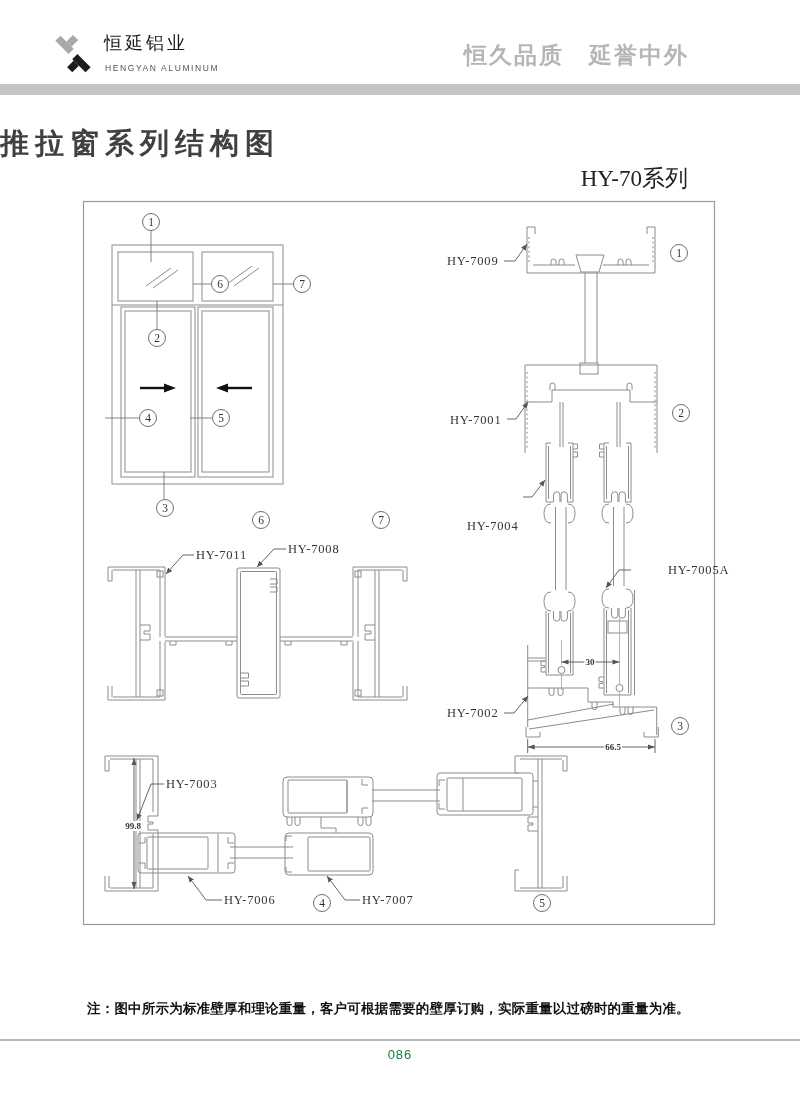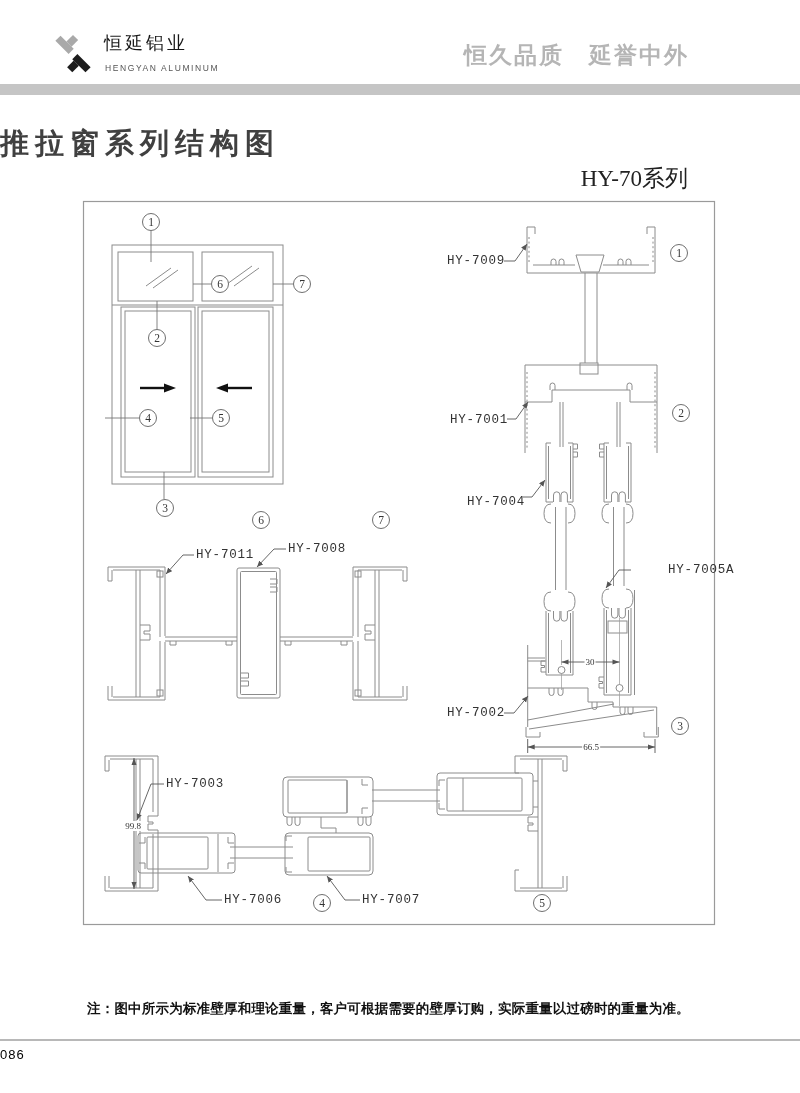--- a/index.html
+++ b/index.html
@@ -10,31 +10,31 @@
   .abs{position:absolute;white-space:nowrap;}
   
   .logo-title{left:104px;top:31px;font-size:18px;font-weight:normal;letter-spacing:3px;color:#171717;}
   .logo-subtitle{left:105px;top:63px;font-size:8.5px;letter-spacing:1.6px;color:#555;}
   .slogan{left:464px;top:40px;font-size:23px;letter-spacing:2px;color:#b5b5b5;font-weight:bold;}
   .header-bar{left:0;top:84px;width:800px;height:11px;background:#c5c5c5;}
   
   .page-title{left:0;top:100px;width:100%;text-align:left;font-size:29px;font-weight:bold;letter-spacing:6px;color:#404040;margin-top:24px;}
   .series-label{right:112px;top:163px;font-size:23px;font-family:"Liberation Serif","DejaVu Serif",serif;color:#222;text-align:right;}
   
-  .cad{font-family:Liberation Mono, monospace;font-size:12.5px;letter-spacing:0.8px;color:#333;}
-  .dim{font-family:"Liberation Serif","DejaVu Serif",serif;font-size:9px;color:#333;background:#fff;padding:0 1px;transform:translate(-50%,-50%);}
+  .cad{font-family:Liberation Serif, serif;font-size:12.5px;letter-spacing:0.8px;color:#333;}
+  .dim{font-family:"Liberation Serif","DejaVu Serif",serif;font-size:9px;color:#333;background:#fff;padding:0 1px;transform:translate(-50%,-50%);font-weight:bold;}
   .circ{
     width:16px;height:16px;border:1px solid #6f6f6f;border-radius:50%;
     font-family:"Liberation Serif","DejaVu Serif",serif;font-size:11.5px;color:#333;
     text-align:center;line-height:16px;background:#fff;
   }
   
   .note{left:87px;top:1000px;font-size:13.5px;font-weight:bold;letter-spacing:0.2px;color:#111;}
   .footer-line{left:0;top:1039px;width:800px;height:2px;background:#b8b8b8;}
-  .page-number{left:0;top:1047px;width:100%;text-align:left;font-size:13px;letter-spacing:1px;color:#000000;}
+  .page-number{left:0;top:1047px;width:100%;text-align:center;font-size:13px;letter-spacing:1px;color:#15803d;}
 </style>
 </head>
 <body>
 
 <svg class="abs" style="left:46px;top:27px" width="54" height="54" viewBox="0 0 52 52">
   <g transform="rotate(-45 26 26)">
     <rect x="23" y="5" width="7" height="18" fill="#a9a9a9"></rect>
     <rect x="30" y="13" width="9" height="7" fill="#a9a9a9"></rect>
     <rect x="22" y="29" width="7" height="18" fill="#1c1c1c"></rect>
     <rect x="13" y="31" width="9" height="7" fill="#1c1c1c"></rect>
@@ -233,28 +233,28 @@
 <span class="abs circ" style="left:252px;top:511px">6</span>
 <span class="abs circ" style="left:372px;top:511px">7</span>
 <span class="abs circ" style="left:670px;top:244px">1</span>
 <span class="abs circ" style="left:672px;top:404px">2</span>
 <span class="abs circ" style="left:671px;top:717px">3</span>
 <span class="abs circ" style="left:313px;top:894px">4</span>
 <span class="abs circ" style="left:533px;top:894px">5</span>
 
 <span class="abs cad" style="left:447px;top:254px">HY-7009</span>
 <span class="abs cad" style="left:450px;top:413px">HY-7001</span>
-<span class="abs cad" style="left:467px;top:495px">HY-7004</span>
+<span class="abs cad" style="left:467px;top:519px">HY-7004</span>
 <span class="abs cad" style="left:668px;top:563px">HY-7005A</span>
 <span class="abs cad" style="left:447px;top:706px">HY-7002</span>
 <span class="abs cad" style="left:196px;top:548px">HY-7011</span>
 <span class="abs cad" style="left:288px;top:542px">HY-7008</span>
 <span class="abs cad" style="left:166px;top:777px">HY-7003</span>
 <span class="abs cad" style="left:224px;top:893px">HY-7006</span>
 <span class="abs cad" style="left:362px;top:893px">HY-7007</span>
 
 <span class="abs dim" style="left:590px;top:662px">30</span>
-<span class="abs dim" style="left:591px;top:747px">66.5</span>
+<span class="abs dim" style="left:613px;top:747px">66.5</span>
 <span class="abs dim" style="left:133px;top:826px">99.8</span>
 
 <div class="abs note">注：图中所示为标准壁厚和理论重量，客户可根据需要的壁厚订购，实际重量以过磅时的重量为准。</div>
 <div class="abs footer-line"></div>
 <div class="abs page-number">086</div>
 
 </body></html>

